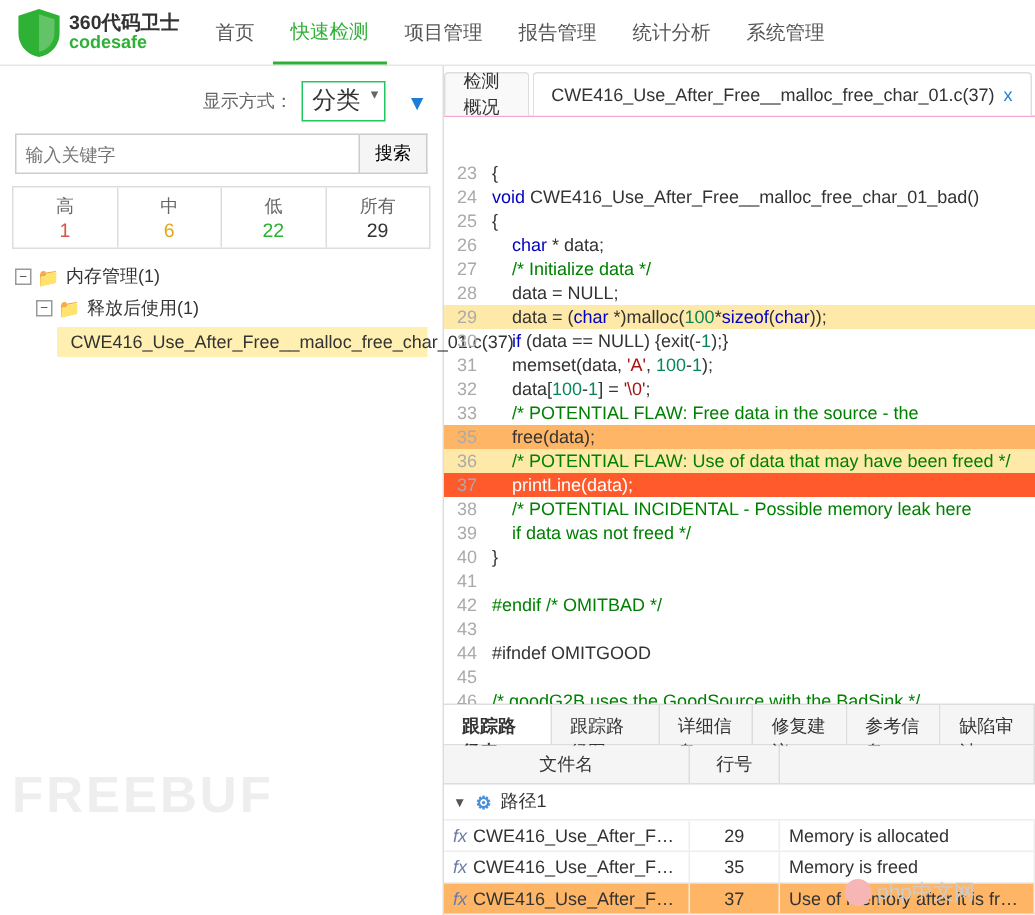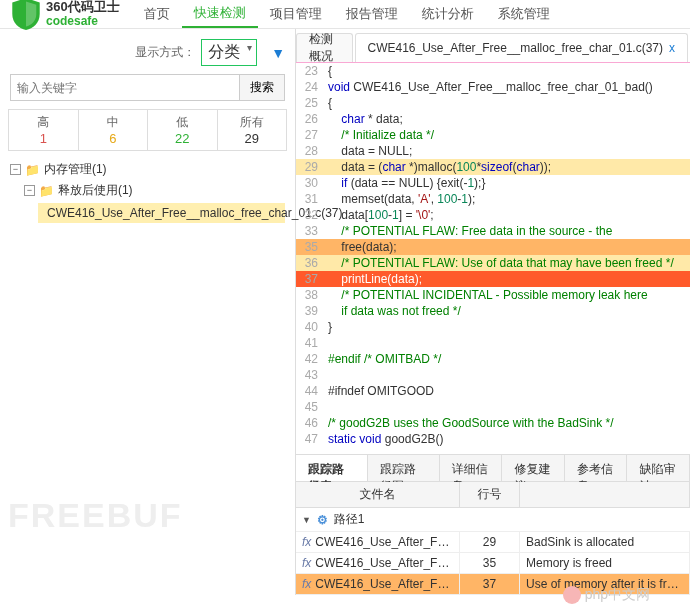--- a/index.html
+++ b/index.html
@@ -1,17 +1,17 @@
 <!DOCTYPE html>
 <html><head>
 <meta charset="utf-8">
 <style>
 * { box-sizing: border-box; margin: 0; padding: 0; font-family: "Microsoft YaHei", Arial, sans-serif; }
 body { font-size: 12px; color: #333; background: #fff; width: 690px; height: 610px; overflow: hidden; position: relative; }
-.header { height: 29px; display: flex; align-items: center; border-bottom: 1px solid #e5e5e5; }
+.header { height: 44px; display: flex; align-items: center; border-bottom: 1px solid #e5e5e5; }
 .logo { display: flex; align-items: center; padding: 0 12px; }
 .logo-shield { width: 28px; height: 32px; margin-right: 6px; }
 .logo-text { line-height: 1.1; }
 .logo-cn { font-size: 13px; color: #333; font-weight: bold; }
 .logo-en { font-size: 12px; color: #2eb135; font-weight: bold; }
 .nav { display: flex; height: 100%; }
 .nav-item { padding: 0 12px; display: flex; align-items: center; font-size: 13px; color: #555; cursor: pointer; }
 .nav-item.active { color: #2eb135; border-bottom: 2px solid #2eb135; }
 .body { display: flex; height: calc(100% - 44px); }
 .left { width: 296px; border-right: 1px solid #ddd; padding: 6px 4px; display: flex; flex-direction: column; position: relative; }
@@ -37,21 +37,21 @@
 .folder { color: #e8b34a; margin-right: 4px; font-size: 12px; }
 .tree-file { padding: 3px 4px; margin-top: 2px; background: #ffefb0; display: flex; align-items: center; cursor: pointer; }
 .dot { width: 6px; height: 6px; border-radius: 50%; background: #999; margin-right: 5px; }
 .indent1 { margin-left: 14px; }
 .indent2 { margin-left: 28px; }
 .right { flex: 1; display: flex; flex-direction: column; overflow: hidden; }
 .code-tabs { display: flex; border-bottom: 1px solid #f9a8d4; height: 30px; margin-top: 4px; }
 .ctab { padding: 6px 12px; border: 1px solid #ddd; border-bottom: none; margin-right: 2px; font-size: 12px; background: #f9f9f9; cursor: pointer; display: flex; align-items: center; gap: 6px; border-radius: 3px 3px 0 0; }
 .ctab.active { background: #fff; }
 .ctab .close { color: #1c7dd4; cursor: pointer; }
-.code-area { flex: 1; overflow: auto; font-family: Consolas, monospace; font-size: 12px; position: relative; }
+.code-area { flex: 1; overflow: auto; font-family: Consolas, monospace; font-size: 12px; position: relative; margin-top: 29px; }
 .code-line { display: flex; min-height: 16px; line-height: 16px; }
 .ln { width: 28px; text-align: right; color: #aaa; padding-right: 6px; user-select: none; flex-shrink: 0; }
 .code-txt { white-space: pre; padding-left: 4px; flex: 1; }
 .hl-yellow { background: #ffe9a8; }
 .hl-orange { background: #ffb566; }
 .hl-red { background: #ff5a2b; color: #fff; }
 .hl-red .code-txt { color: #fff; }
 .kw { color: #0000c0; }
 .ty { color: #0000c0; }
 .cm { color: #008000; }
@@ -276,21 +276,21 @@
       </div>
       <div class="path-row">
         <span class="tri">▼</span>
         <span class="path-icon">⚙</span>
         <span>路径1</span>
       </div>
       <div id="tbody">
           <div class="trow">
             <div class="td th-file"><span class="fx">fx</span>CWE416_Use_After_Free__malloc_fre...</div>
             <div class="td th-line" style="text-align:center">29</div>
-            <div class="td th-desc">BadSink is allocated</div>
+            <div class="td th-desc">Memory is allocated</div>
           </div>
           <div class="trow">
             <div class="td th-file"><span class="fx">fx</span>CWE416_Use_After_Free__malloc_fre...</div>
             <div class="td th-line" style="text-align:center">35</div>
             <div class="td th-desc">Memory is freed</div>
           </div>
           <div class="trow sel">
             <div class="td th-file"><span class="fx">fx</span>CWE416_Use_After_Free__malloc_fre...</div>
             <div class="td th-line" style="text-align:center">37</div>
             <div class="td th-desc">Use of memory after it is freed</div>

